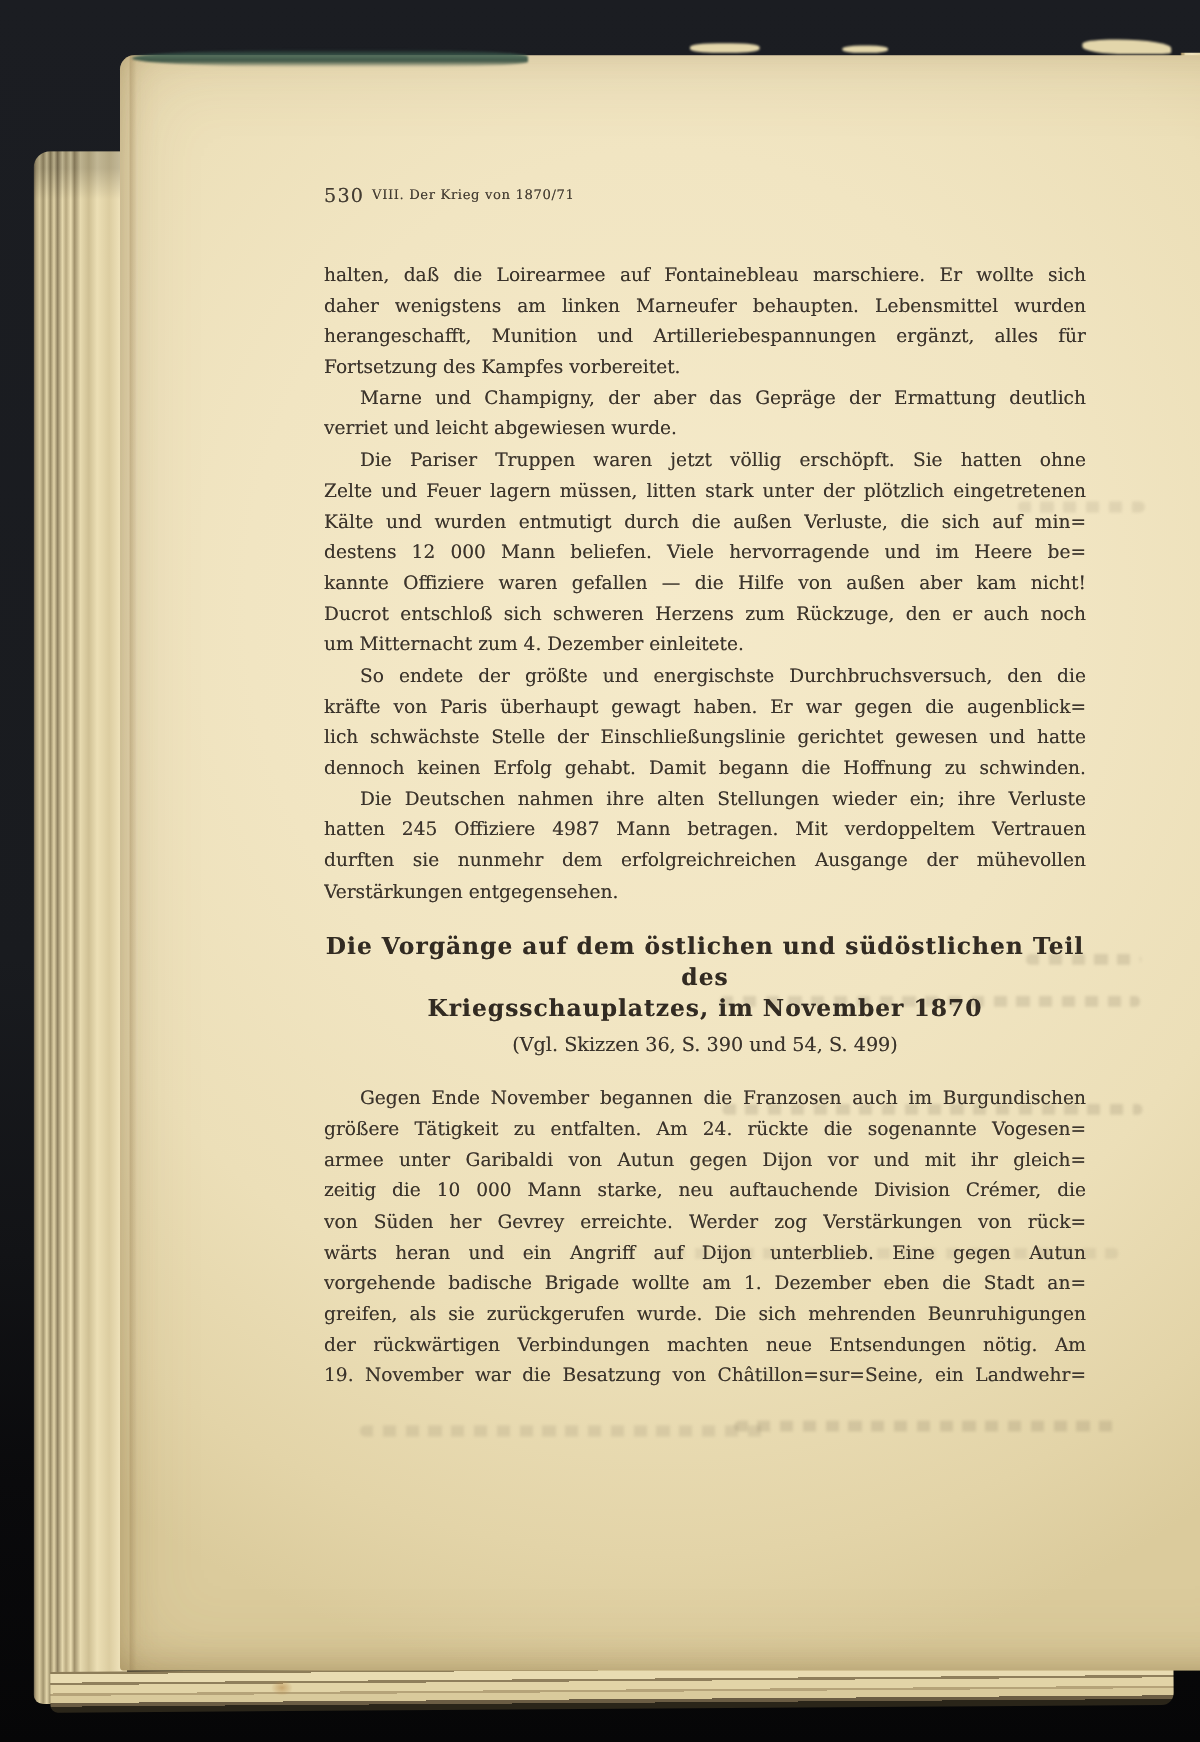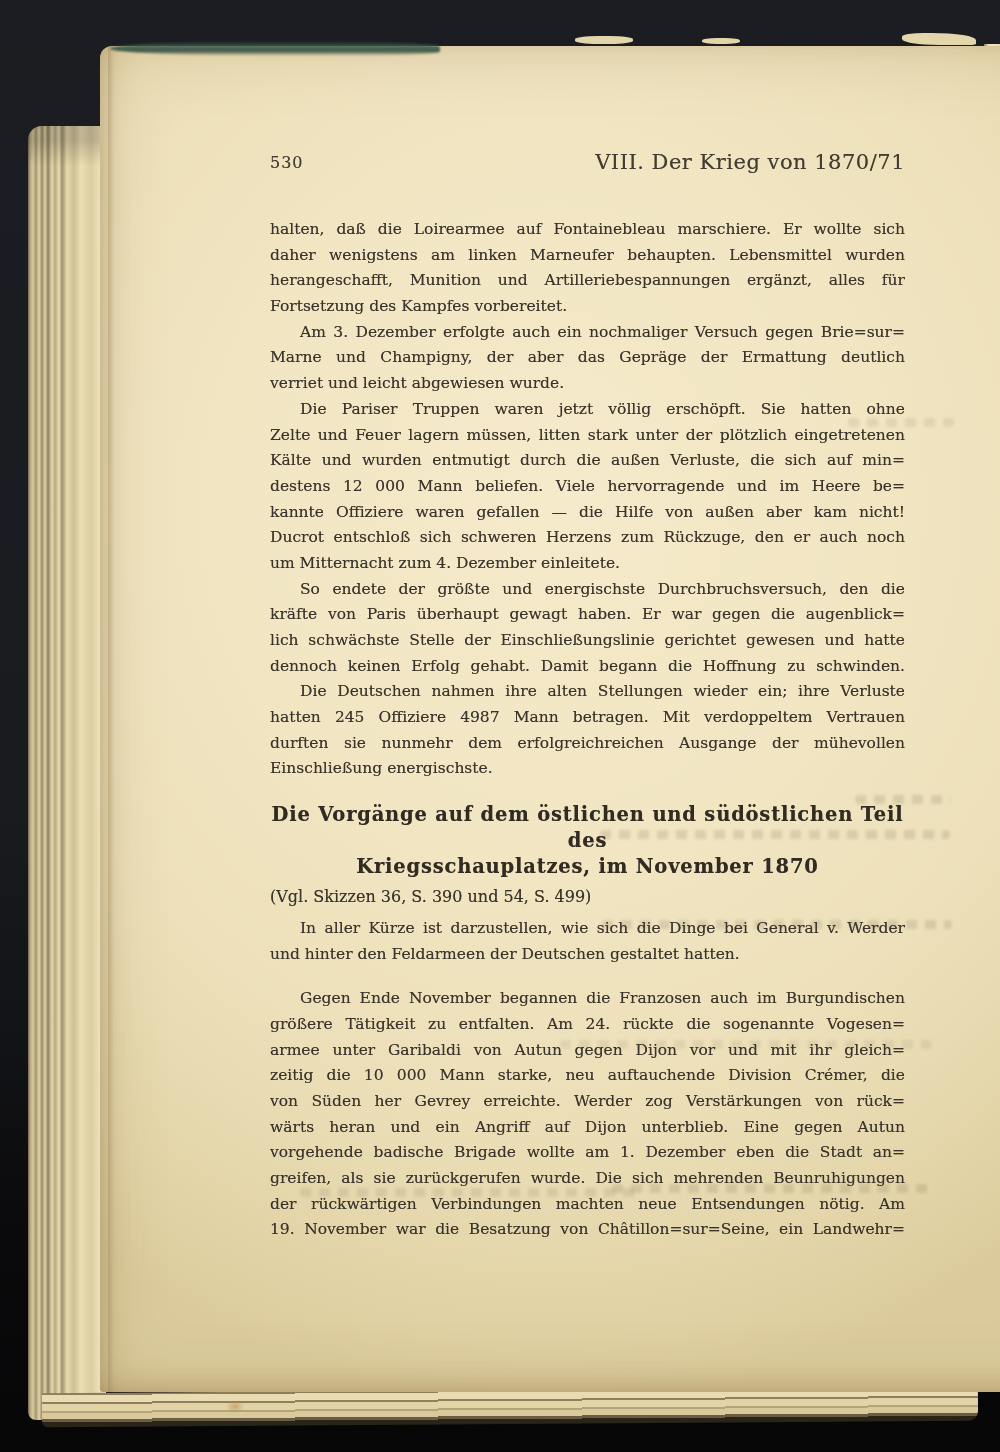--- a/index.html
+++ b/index.html
@@ -69,31 +69,31 @@
   .ghost.g6{left:200px;top:1142px;width:342px;opacity:.33;}
   .ghost.g7{left:512px;top:1138px;width:320px;}
   
   .content{
     position:absolute;left:170px;top:104px;width:635px;color:#3a332b;
     font-size:15.5px;line-height:25.7px;
     text-shadow:0 0 .5px rgba(58,50,40,.55);
   }
   .header-row{position:relative;height:26px;}
   .page-number{position:absolute;left:0;top:0;font-size:16px;letter-spacing:1px;color:#433c32;}
-  .running-title{position:absolute;left:40px;right:0;text-align:right;font-size:21px;letter-spacing:.5px;color:#433c32;}
+  .running-title{position:absolute;left:40px;right:0;text-align:left;font-size:11px;letter-spacing:.5px;color:#433c32;}
   .body-block{padding-top:41px;}
   .para{margin:0;}
   .line{text-align:justify;text-align-last:justify;overflow:hidden;height:25.7px;}
   .line.lastline{text-align-last:left;}
   .para.indent .line:first-child{text-indent:30px;}
   .section-heading{
     text-align:center;font-weight:bold;font-size:19.5px;line-height:26px;
     letter-spacing:.8px;color:#322b22;margin-top:20px;
   }
-  .section-ref{text-align:left;font-size:16px;margin-top:4px;margin-bottom:6px;color:#3a332b;}
+  .section-ref{text-align:center;font-size:16px;margin-top:4px;margin-bottom:6px;color:#3a332b;}
 </style>
 </head>
 <body>
 
 <div id="screen">
 
   <div class="stack-left"></div>
   <div class="stack-bottom"></div>
   <div class="next-page-strip"></div>
 
@@ -115,21 +115,20 @@
 
       <div class="body-block">
         <div id="paras-top">
             <div class="para">
               <div class="line">halten, daß die Loirearmee auf Fontainebleau marschiere.  Er wollte sich</div>
               <div class="line">daher wenigstens am linken Marneufer behaupten.  Lebensmittel wurden</div>
               <div class="line">herangeschafft, Munition und Artilleriebespannungen ergänzt, alles für</div>
               <div class="line lastline">Fortsetzung des Kampfes vorbereitet.</div>
             </div>
             <div class="para indent">
-              <div class="line">Am 3. Dezember erfolgte auch ein nochmaliger Versuch gegen Brie=sur=</div>
               <div class="line">Marne und Champigny, der aber das Gepräge der Ermattung deutlich</div>
               <div class="line lastline">verriet und leicht abgewiesen wurde.</div>
             </div>
             <div class="para indent">
               <div class="line">Die Pariser Truppen waren jetzt völlig erschöpft.  Sie hatten ohne</div>
               <div class="line">Zelte und Feuer lagern müssen, litten stark unter der plötzlich eingetretenen</div>
               <div class="line">Kälte und wurden entmutigt durch die außen Verluste, die sich auf min=</div>
               <div class="line">destens 12 000 Mann beliefen.  Viele hervorragende und im Heere be=</div>
               <div class="line">kannte Offiziere waren gefallen — die Hilfe von außen aber kam nicht!</div>
               <div class="line">Ducrot entschloß sich schweren Herzens zum Rückzuge, den er auch noch</div>
@@ -138,35 +137,31 @@
             <div class="para indent">
               <div class="line">So endete der größte und energischste Durchbruchsversuch, den die Streit=</div>
               <div class="line">kräfte von Paris überhaupt gewagt haben.  Er war gegen die augenblick=</div>
               <div class="line">lich schwächste Stelle der Einschließungslinie gerichtet gewesen und hatte</div>
               <div class="line">dennoch keinen Erfolg gehabt.  Damit begann die Hoffnung zu schwinden.</div>
             </div>
             <div class="para indent">
               <div class="line">Die Deutschen nahmen ihre alten Stellungen wieder ein; ihre Verluste</div>
               <div class="line">hatten 245 Offiziere 4987 Mann betragen.  Mit verdoppeltem Vertrauen</div>
               <div class="line">durften sie nunmehr dem erfolgreichreichen Ausgange der mühevollen</div>
-              <div class="line lastline">Einschließung energischste.</div>
+              <div class="line lastline">Verstärkungen entgegensehen.</div>
             </div>
           </div>
 
         <div class="section-heading">
           <div>Die Vorgänge auf dem östlichen und südöstlichen Teil des</div>
           <div>Kriegsschauplatzes, im November 1870</div>
         </div>
         <div class="section-ref">(Vgl. Skizzen 36, S. 390 und 54, S. 499)</div>
 
         <div id="paras-bottom">
-            <div class="para indent">
-              <div class="line">In aller Kürze ist darzustellen, wie sich die Dinge bei General v. Werder</div>
-              <div class="line lastline">und hinter den Feldarmeen der Deutschen gestaltet hatten.</div>
-            </div>
             <div class="para indent" style="margin-top: 19px;">
               <div class="line">Gegen Ende November begannen die Franzosen auch im Burgundischen</div>
               <div class="line">größere Tätigkeit zu entfalten.  Am 24. rückte die sogenannte Vogesen=</div>
               <div class="line">armee unter Garibaldi von Autun gegen Dijon vor und mit ihr gleich=</div>
               <div class="line">zeitig die 10 000 Mann starke, neu auftauchende Division Crémer, die</div>
               <div class="line">von Süden her Gevrey erreichte.  Werder zog Verstärkungen von rück=</div>
               <div class="line">wärts heran und ein Angriff auf Dijon unterblieb.  Eine gegen Autun</div>
               <div class="line">vorgehende badische Brigade wollte am 1. Dezember eben die Stadt an=</div>
               <div class="line">greifen, als sie zurückgerufen wurde.  Die sich mehrenden Beunruhigungen</div>
               <div class="line">der rückwärtigen Verbindungen machten neue Entsendungen nötig.  Am</div>

